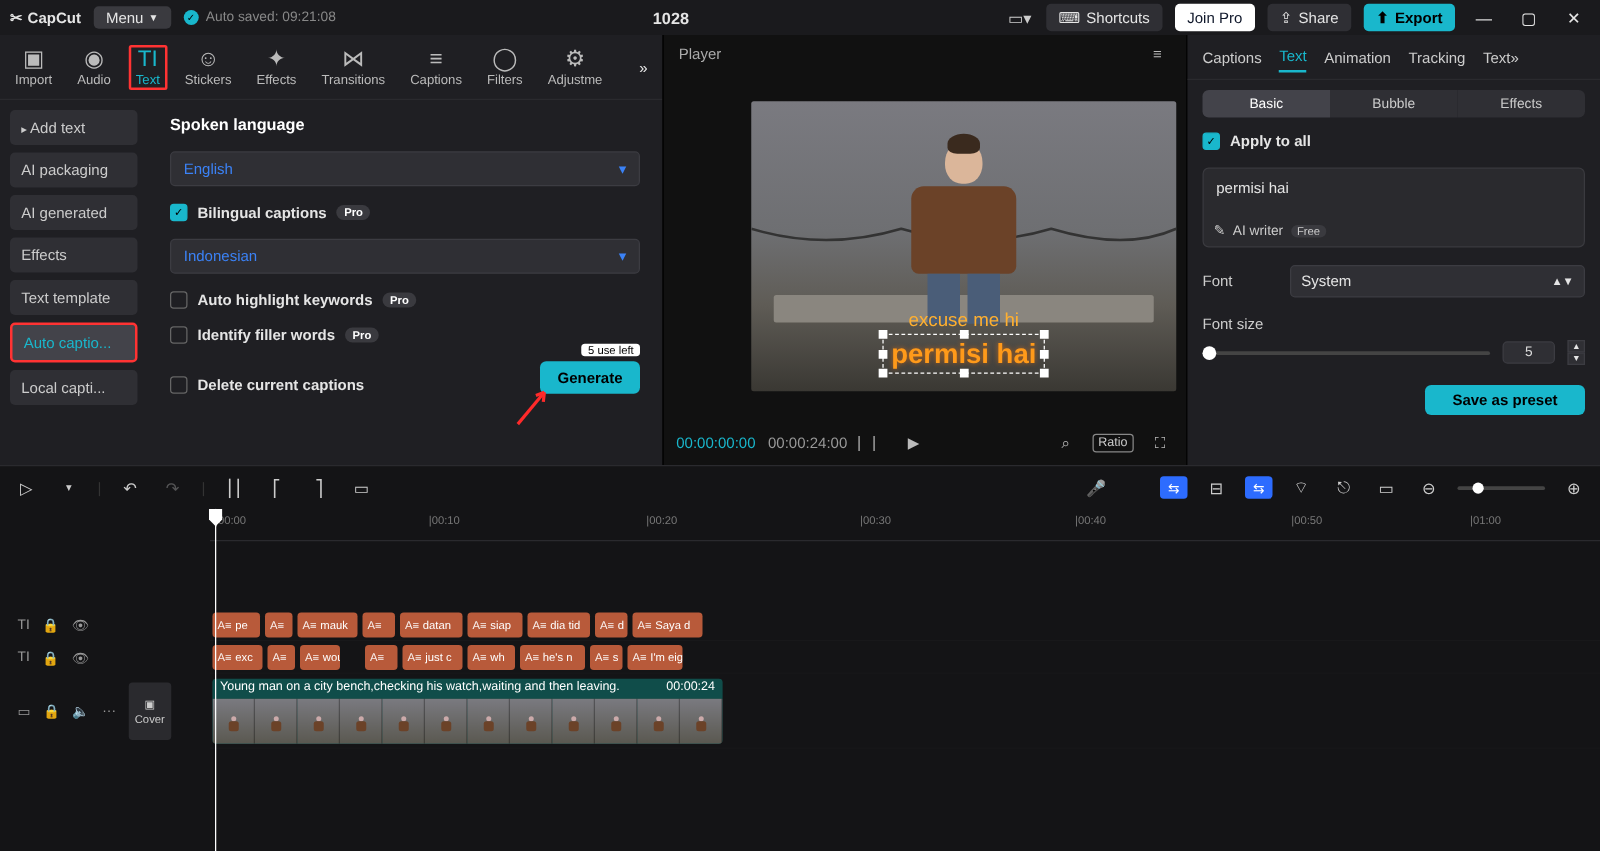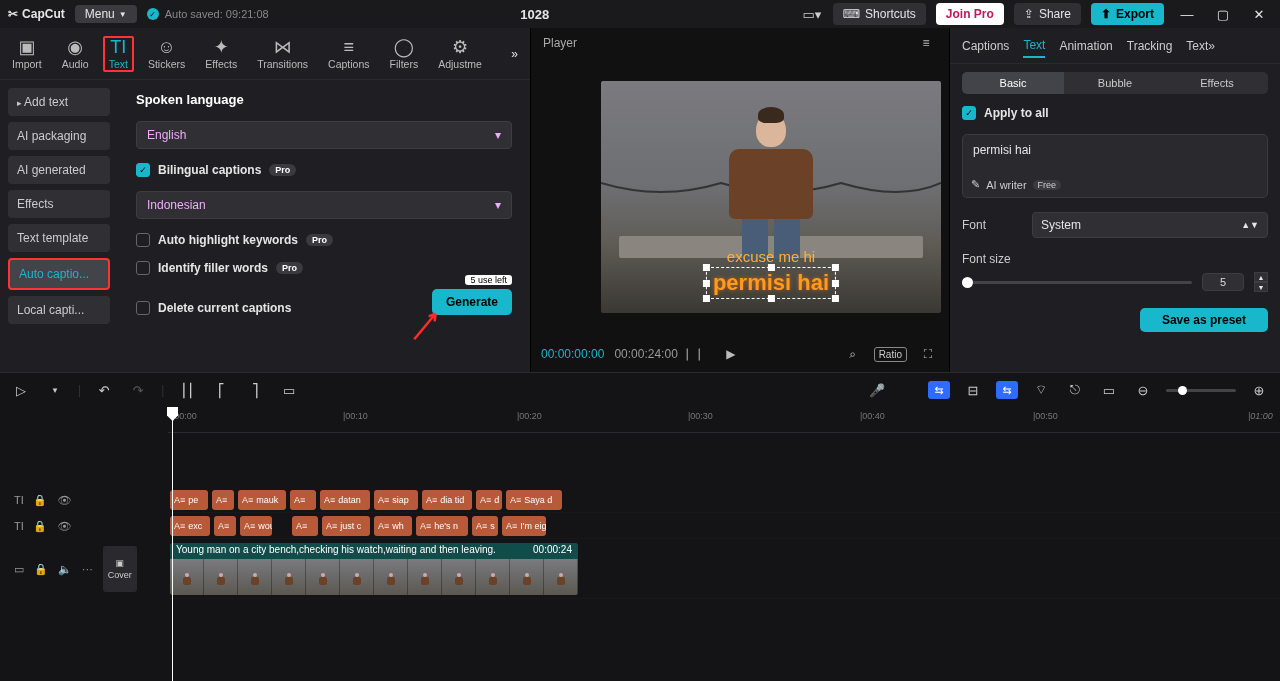--- a/index.html
+++ b/index.html
@@ -6,21 +6,21 @@
 body { background: #0d0d0f; color: #e5e5e5; font-size: 12px; width: 1280px; height: 681px; overflow: hidden; }
 
 
 .titlebar { height: 28px; background: #1a1a1d; display: flex; align-items: center; padding: 0 8px; gap: 10px; }
 .app-logo { display: flex; align-items: center; gap: 4px; font-weight: 600; font-size: 12px; }
 .menu-btn { background: #3a3a3f; border-radius: 4px; padding: 2px 10px; display: flex; align-items: center; gap: 4px; cursor: pointer; font-size: 12px; }
 .autosave { display: flex; align-items: center; gap: 6px; color: #888; font-size: 11px; }
 .autosave-check { width: 12px; height: 12px; background: #19b7cc; border-radius: 50%; display: flex; align-items: center; justify-content: center; font-size: 8px; color: #000; }
 .project-name { flex: 1; text-align: center; font-weight: 600; font-size: 13px; }
 .tb-btn { background: #2f2f34; border-radius: 4px; padding: 4px 10px; display: flex; align-items: center; gap: 5px; cursor: pointer; font-size: 12px; }
-.joinpro { background: #fff; color: #be185d; font-weight: 700; }
+.joinpro { background: #fff; color: #0f172a; font-weight: 400; }
 .export-btn { background: #19b7cc; color: #000; font-weight: 600; }
 .winctrl { width: 26px; height: 20px; display: flex; align-items: center; justify-content: center; cursor: pointer; font-size: 13px; }
 
 
 .top-area { display: flex; height: 344px; }
 
 
 .left-panel { width: 530px; background: #1f1f23; display: flex; flex-direction: column; }
 .media-tabs { height: 52px; display: flex; align-items: center; padding: 0 6px; gap: 8px; border-bottom: 1px solid #2a2a2e; }
 .media-tab { display: flex; flex-direction: column; align-items: center; gap: 2px; padding: 2px 6px; cursor: pointer; font-size: 10.5px; color: #bbb; }
@@ -31,21 +31,21 @@
 
 .left-body { display: flex; flex: 1; }
 .sidebar { width: 118px; padding: 8px; display: flex; flex-direction: column; gap: 6px; }
 .side-item { background: #2f2f34; border-radius: 4px; padding: 7px 9px; font-size: 12px; cursor: pointer; color: #ccc; white-space: nowrap; overflow: hidden; text-overflow: ellipsis; }
 .side-item.active { background: #43434a; color: #19b7cc; }
 .side-item.highlighted { border: 2px solid #ff3333; }
 .side-item.addtext::before { content: "▸ "; font-size: 9px; }
 
 .options { flex: 1; padding: 12px 18px; display: flex; flex-direction: column; gap: 14px; overflow: hidden; }
 .opt-label { font-weight: 600; font-size: 13px; color: #fff; }
-.select { background: #2f2f34; border: 1px solid #3c3c42; border-radius: 4px; padding: 6px 10px; display: flex; justify-content: space-between; align-items: center; cursor: pointer; font-size: 12px; color: #f0abfc; }
+.select { background: #2f2f34; border: 1px solid #3c3c42; border-radius: 4px; padding: 6px 10px; display: flex; justify-content: space-between; align-items: center; cursor: pointer; font-size: 12px; color: #3b82f6; }
 .checkrow { display: flex; align-items: center; gap: 8px; }
 .chk { width: 14px; height: 14px; border-radius: 3px; border: 1.5px solid #666; display: flex; align-items: center; justify-content: center; font-size: 9px; }
 .chk.on { background: #19b7cc; border-color: #19b7cc; color: #000; }
 .pro-badge { background: #3a3a3f; border-radius: 8px; padding: 1px 6px; font-size: 9px; font-weight: 600; color: #fff; }
 .gen-row { display: flex; justify-content: space-between; align-items: flex-end; }
 .gen-col  { position:relative; }
 .gen-btn { background: #19b7cc; color: #000; font-weight: 600; border-radius: 5px; padding: 6px 14px; cursor: pointer; font-size: 12px; }
 .uses-left { position: absolute; top: -14px; right: 0; font-size: 9px; background: #fff; color: #000; padding: 0 5px; border-radius: 3px; white-space: nowrap; }
 .red-arrow { position: absolute; left: -22px; bottom: -26px; width: 34px; height: 34px; pointer-events:none; }
 
@@ -390,21 +390,21 @@
       <div class="playhead">
           <div class="playhead-grip"></div>
         </div>
       <div class="ruler" id="ruler">
           <span class="ruler-mark" style="left: 4px;">|00:00</span>
           <span class="ruler-mark" style="left: 175px;">|00:10</span>
           <span class="ruler-mark" style="left: 349px;">|00:20</span>
           <span class="ruler-mark" style="left: 520px;">|00:30</span>
           <span class="ruler-mark" style="left: 692px;">|00:40</span>
           <span class="ruler-mark" style="left: 865px;">|00:50</span>
-          <span class="ruler-mark" style="left: 1080px; font-style: italic;">|01:00</span>
+          <span class="ruler-mark" style="left: 1008px;">|01:00</span>
         </div>
       <div style="height:54px"></div>
       <div class="track" id="track1">
           <div class="clip" style="left: 2px; width: 38px;">pe</div>
           <div class="clip" style="left: 44px; width: 22px;"></div>
           <div class="clip" style="left: 70px; width: 48px;">mauk</div>
           <div class="clip" style="left: 122px; width: 26px;"></div>
           <div class="clip" style="left: 152px; width: 50px;">datan</div>
           <div class="clip" style="left: 206px; width: 44px;">siap</div>
           <div class="clip" style="left: 254px; width: 50px;">dia tid</div>

